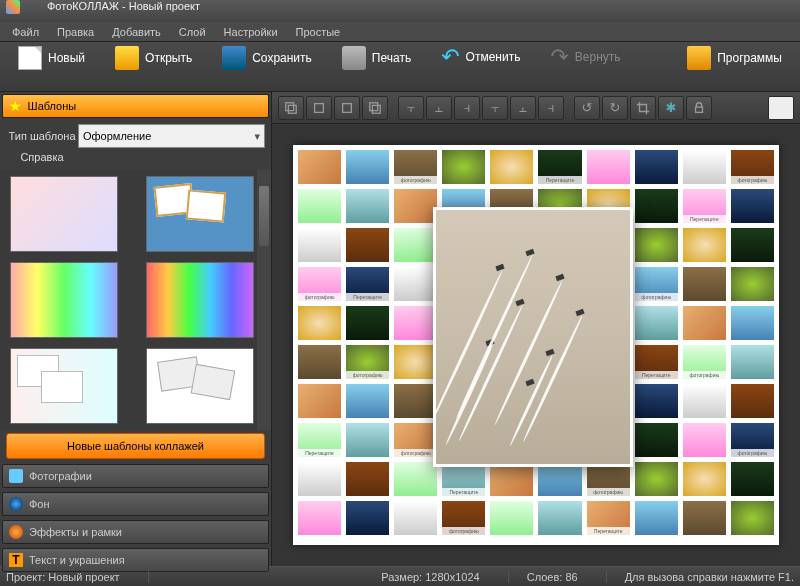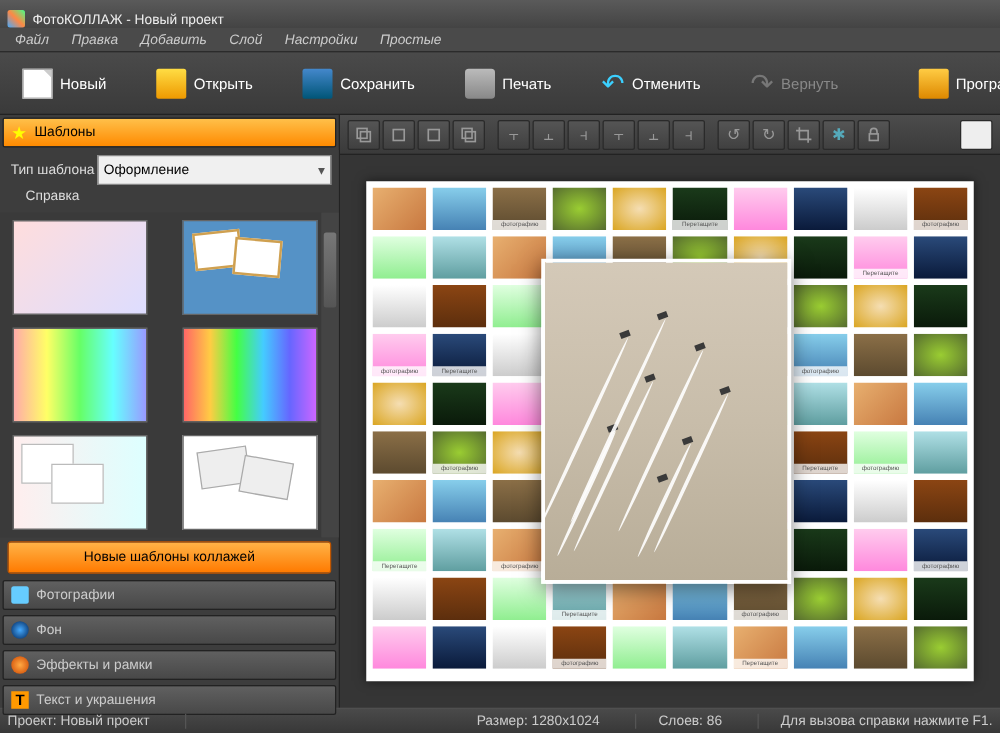--- a/index.html
+++ b/index.html
@@ -1,21 +1,21 @@
 <!DOCTYPE html>
 <html><head>
 <meta charset="utf-8">
 <style>
 * { margin: 0; padding: 0; box-sizing: border-box; font-family: Tahoma, Arial, sans-serif; }
 body { width: 800px; height: 586px; background: #3a3a3a; overflow: hidden; font-size: 11px; color: #ccc; }
-.titlebar { height: 22px; background: linear-gradient(#5a5a5a,#444); display: flex; align-items: flex-end; padding: 0 6px; color: #eee; }
+.titlebar { height: 22px; background: linear-gradient(#5a5a5a,#444); display: flex; align-items: flex-start; padding: 0 6px; color: #eee; gap: 21px; }
 .titlebar .appicon { width: 14px; height: 14px; background: linear-gradient(45deg,#4af,#f84,#4f8); margin-right: 6px; border-radius: 2px; }
 .menubar { height: 20px; background: #4a4a4a; display: flex; align-items: center; padding: 0 4px; gap: 2px; border-bottom: 1px solid #222; }
-.menubar span { padding: 2px 8px; cursor: default; font-style: italic; }
-.toolbar { height: 50px; background: linear-gradient(#4a4a4a,#3a3a3a); display: flex; align-items: center; padding: 0 10px; gap: 24px; border-bottom: 1px solid #222; }
+.menubar span { padding: 2px 8px; cursor: default; }
+.toolbar { height: 50px; background: linear-gradient(#4a4a4a,#3a3a3a); display: flex; align-items: flex-start; padding: 0 10px; gap: 14px; border-bottom: 1px solid #222; }
 .tbbtn { display: flex; align-items: center; gap: 6px; padding: 4px 8px; cursor: pointer; }
 .tbbtn .ico { width: 24px; height: 24px; }
 .ico-new { background: #fff; border: 1px solid #aaa; position: relative; }
 .ico-new::after { content:""; position:absolute; top:0; right:0; border-top:6px solid #ccc; border-left:6px solid transparent; }
 .ico-open { background: linear-gradient(#fd4,#e90); border-radius: 2px; }
 .ico-save { background: linear-gradient(#48c,#057); border-radius: 2px; }
 .ico-print { background: linear-gradient(#bbb,#888); border-radius: 3px; }
 .arrow-l { color:#3bd0ff; font-size:22px; line-height:22px; }
 .arrow-r { color:#777; font-size:22px; line-height:22px; }
 .ico-pkg { background: linear-gradient(#fc4,#d80); border-radius: 2px; }

